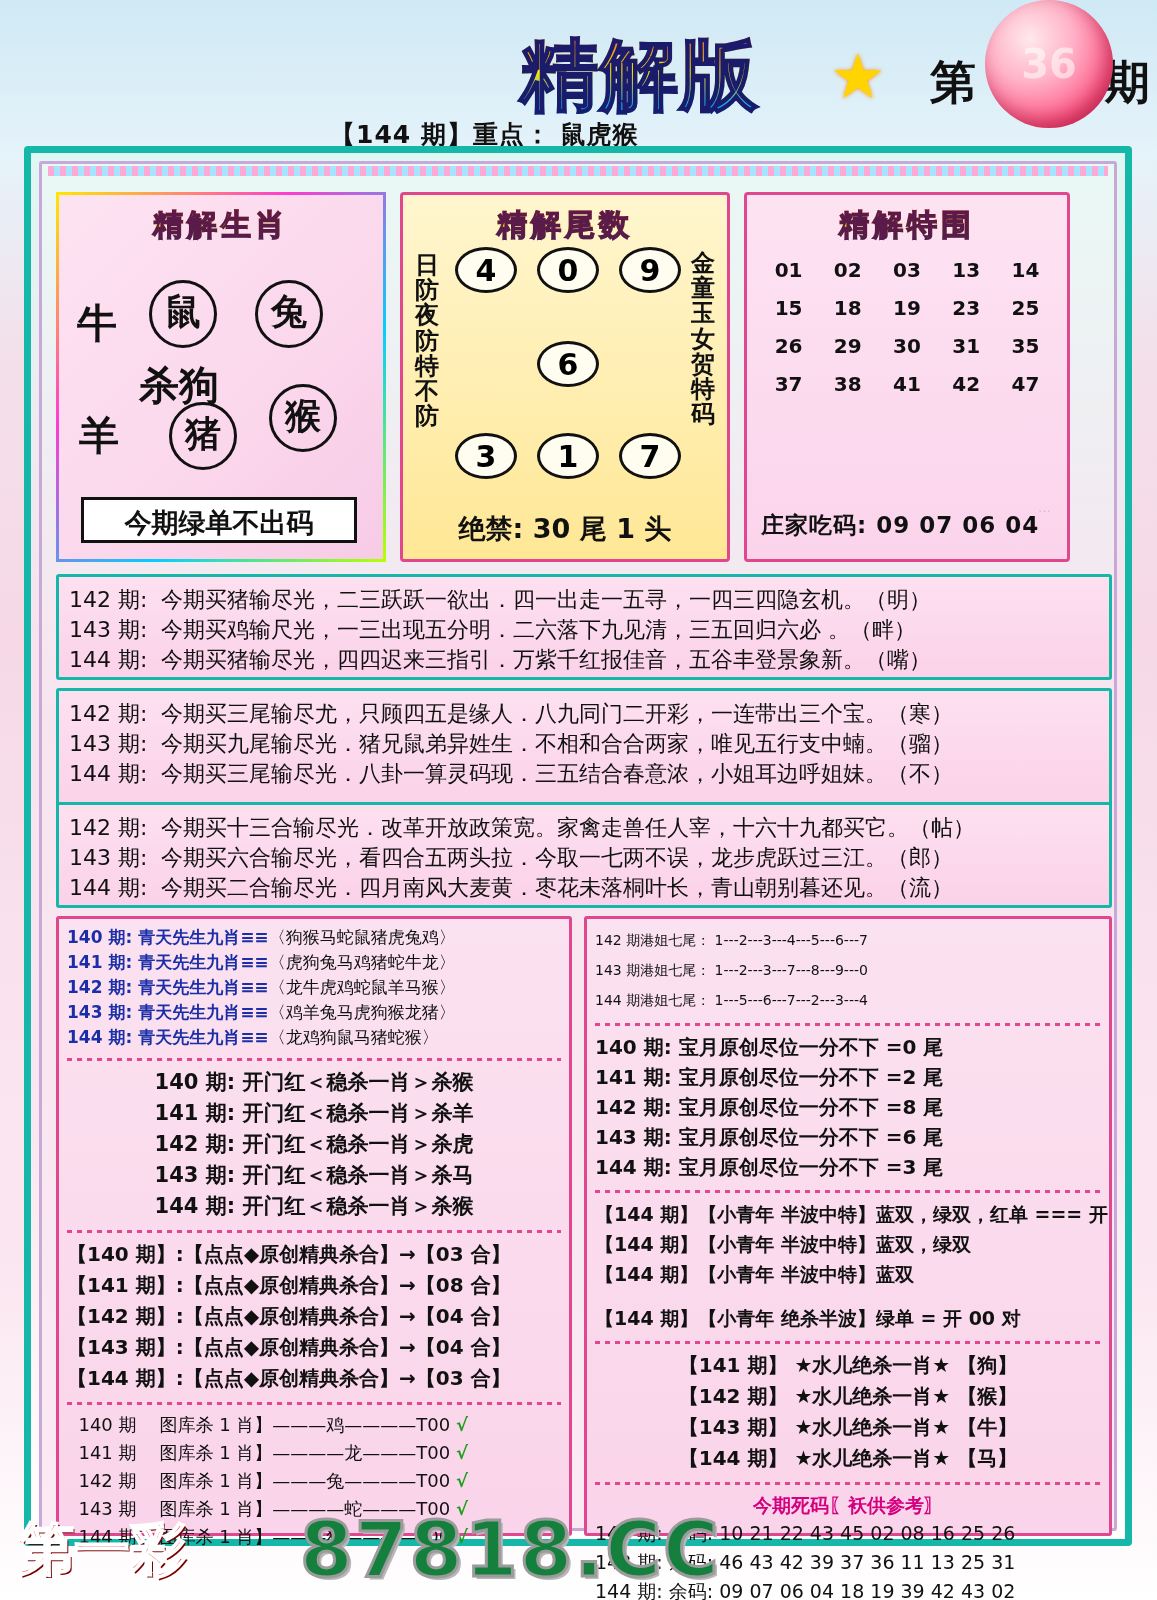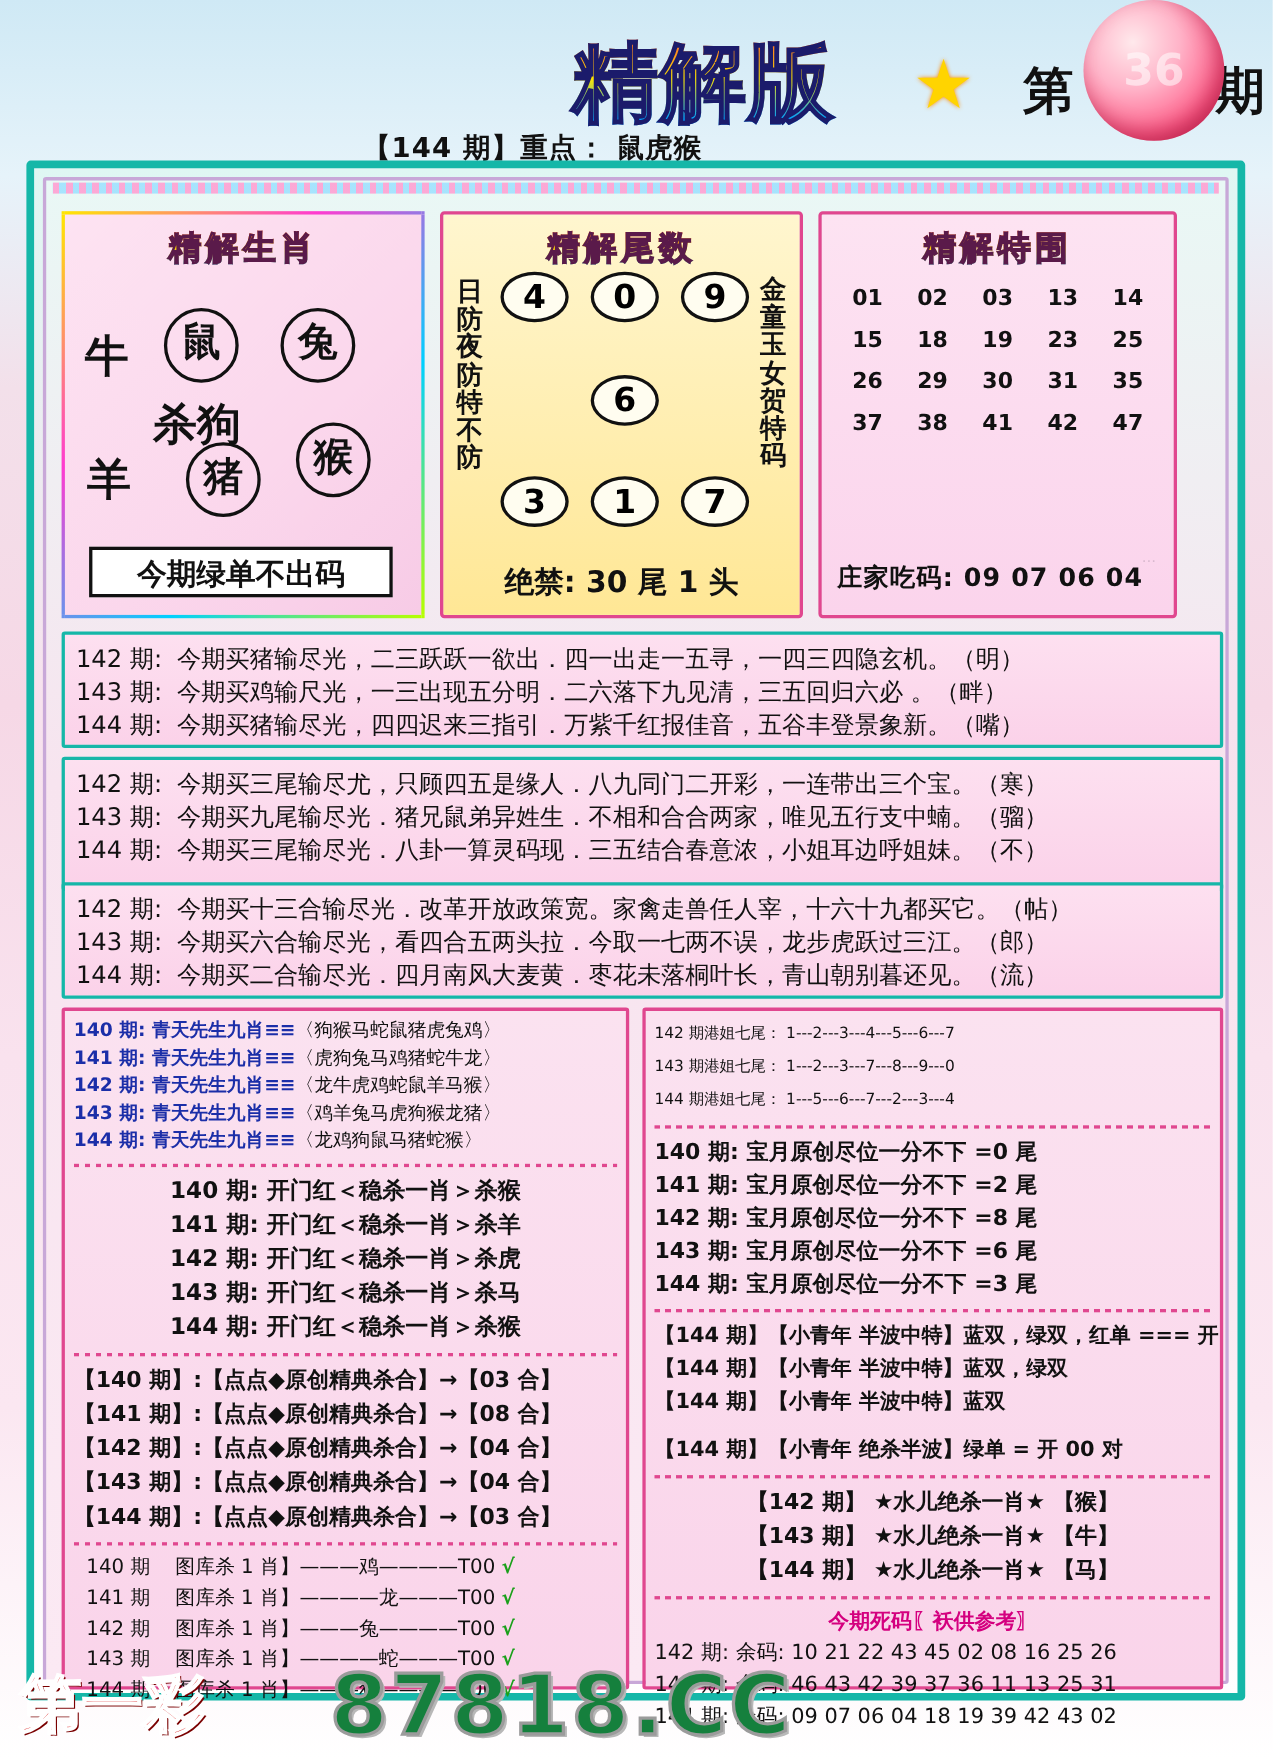--- a/index.html
+++ b/index.html
@@ -262,20 +262,21 @@
 
       <div class="dashrule"></div>
 
       <div class="qing">【144 期】【小青年  半波中特】蓝双，绿双，红单 === 开</div>
       <div class="qing">【144 期】【小青年  半波中特】蓝双，绿双</div>
       <div class="qing">【144 期】【小青年  半波中特】蓝双</div>
       <div class="qing" style="margin-top:14px;">【144 期】【小青年  绝杀半波】绿单 = 开 00 对</div>
 
       <div class="dashrule"></div>
 
+      <div class="shui">【141 期】  ★水儿绝杀一肖★ 【狗】</div>
       <div class="shui">【142 期】  ★水儿绝杀一肖★ 【猴】</div>
       <div class="shui">【143 期】  ★水儿绝杀一肖★ 【牛】</div>
       <div class="shui">【144 期】  ★水儿绝杀一肖★ 【马】</div>
 
       <div class="dashrule"></div>
 
       <div class="dead-title">今期死码〖袄供参考〗</div>
       <div class="yuma"><span>142 期:</span> <span>余码:</span> <span>10  21  22  43  45  02  08  16  25  26</span></div>
       <div class="yuma"><span>143 期:</span> <span>余码:</span> <span>46  43  42  39  37  36  11  13  25  31</span></div>
       <div class="yuma"><span>144 期:</span> <span>余码:</span> <span>09  07  06  04  18  19  39  42  43  02</span></div>

